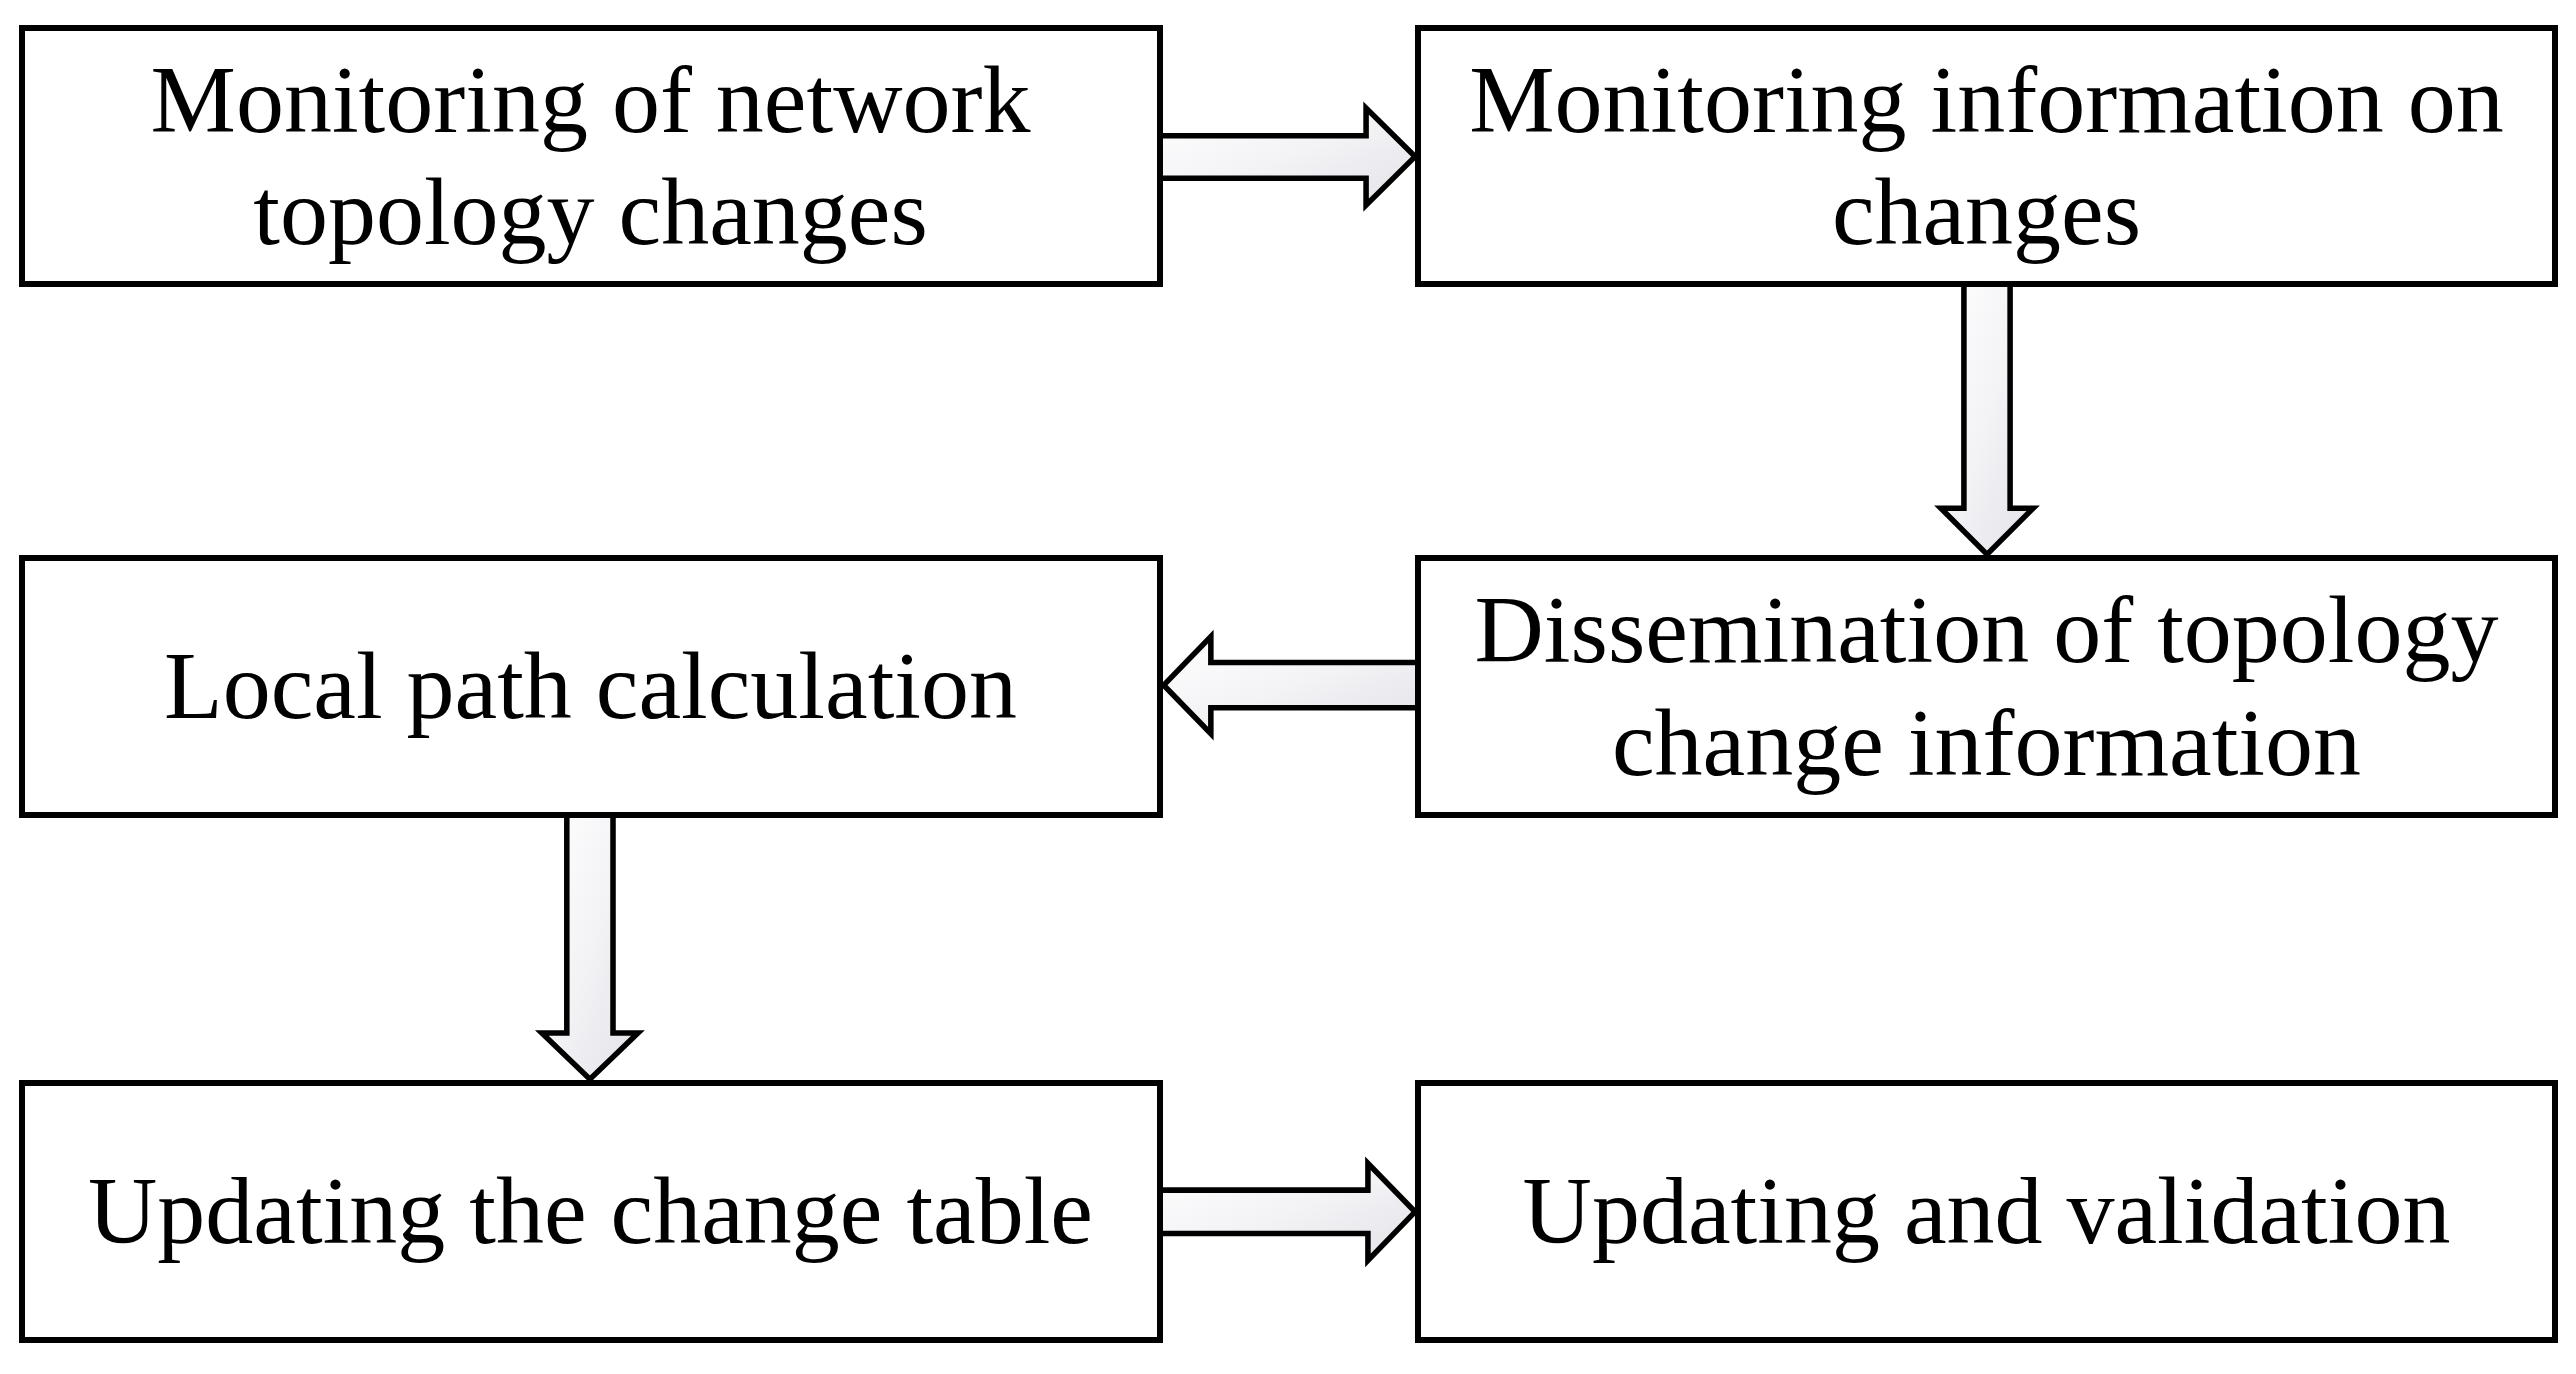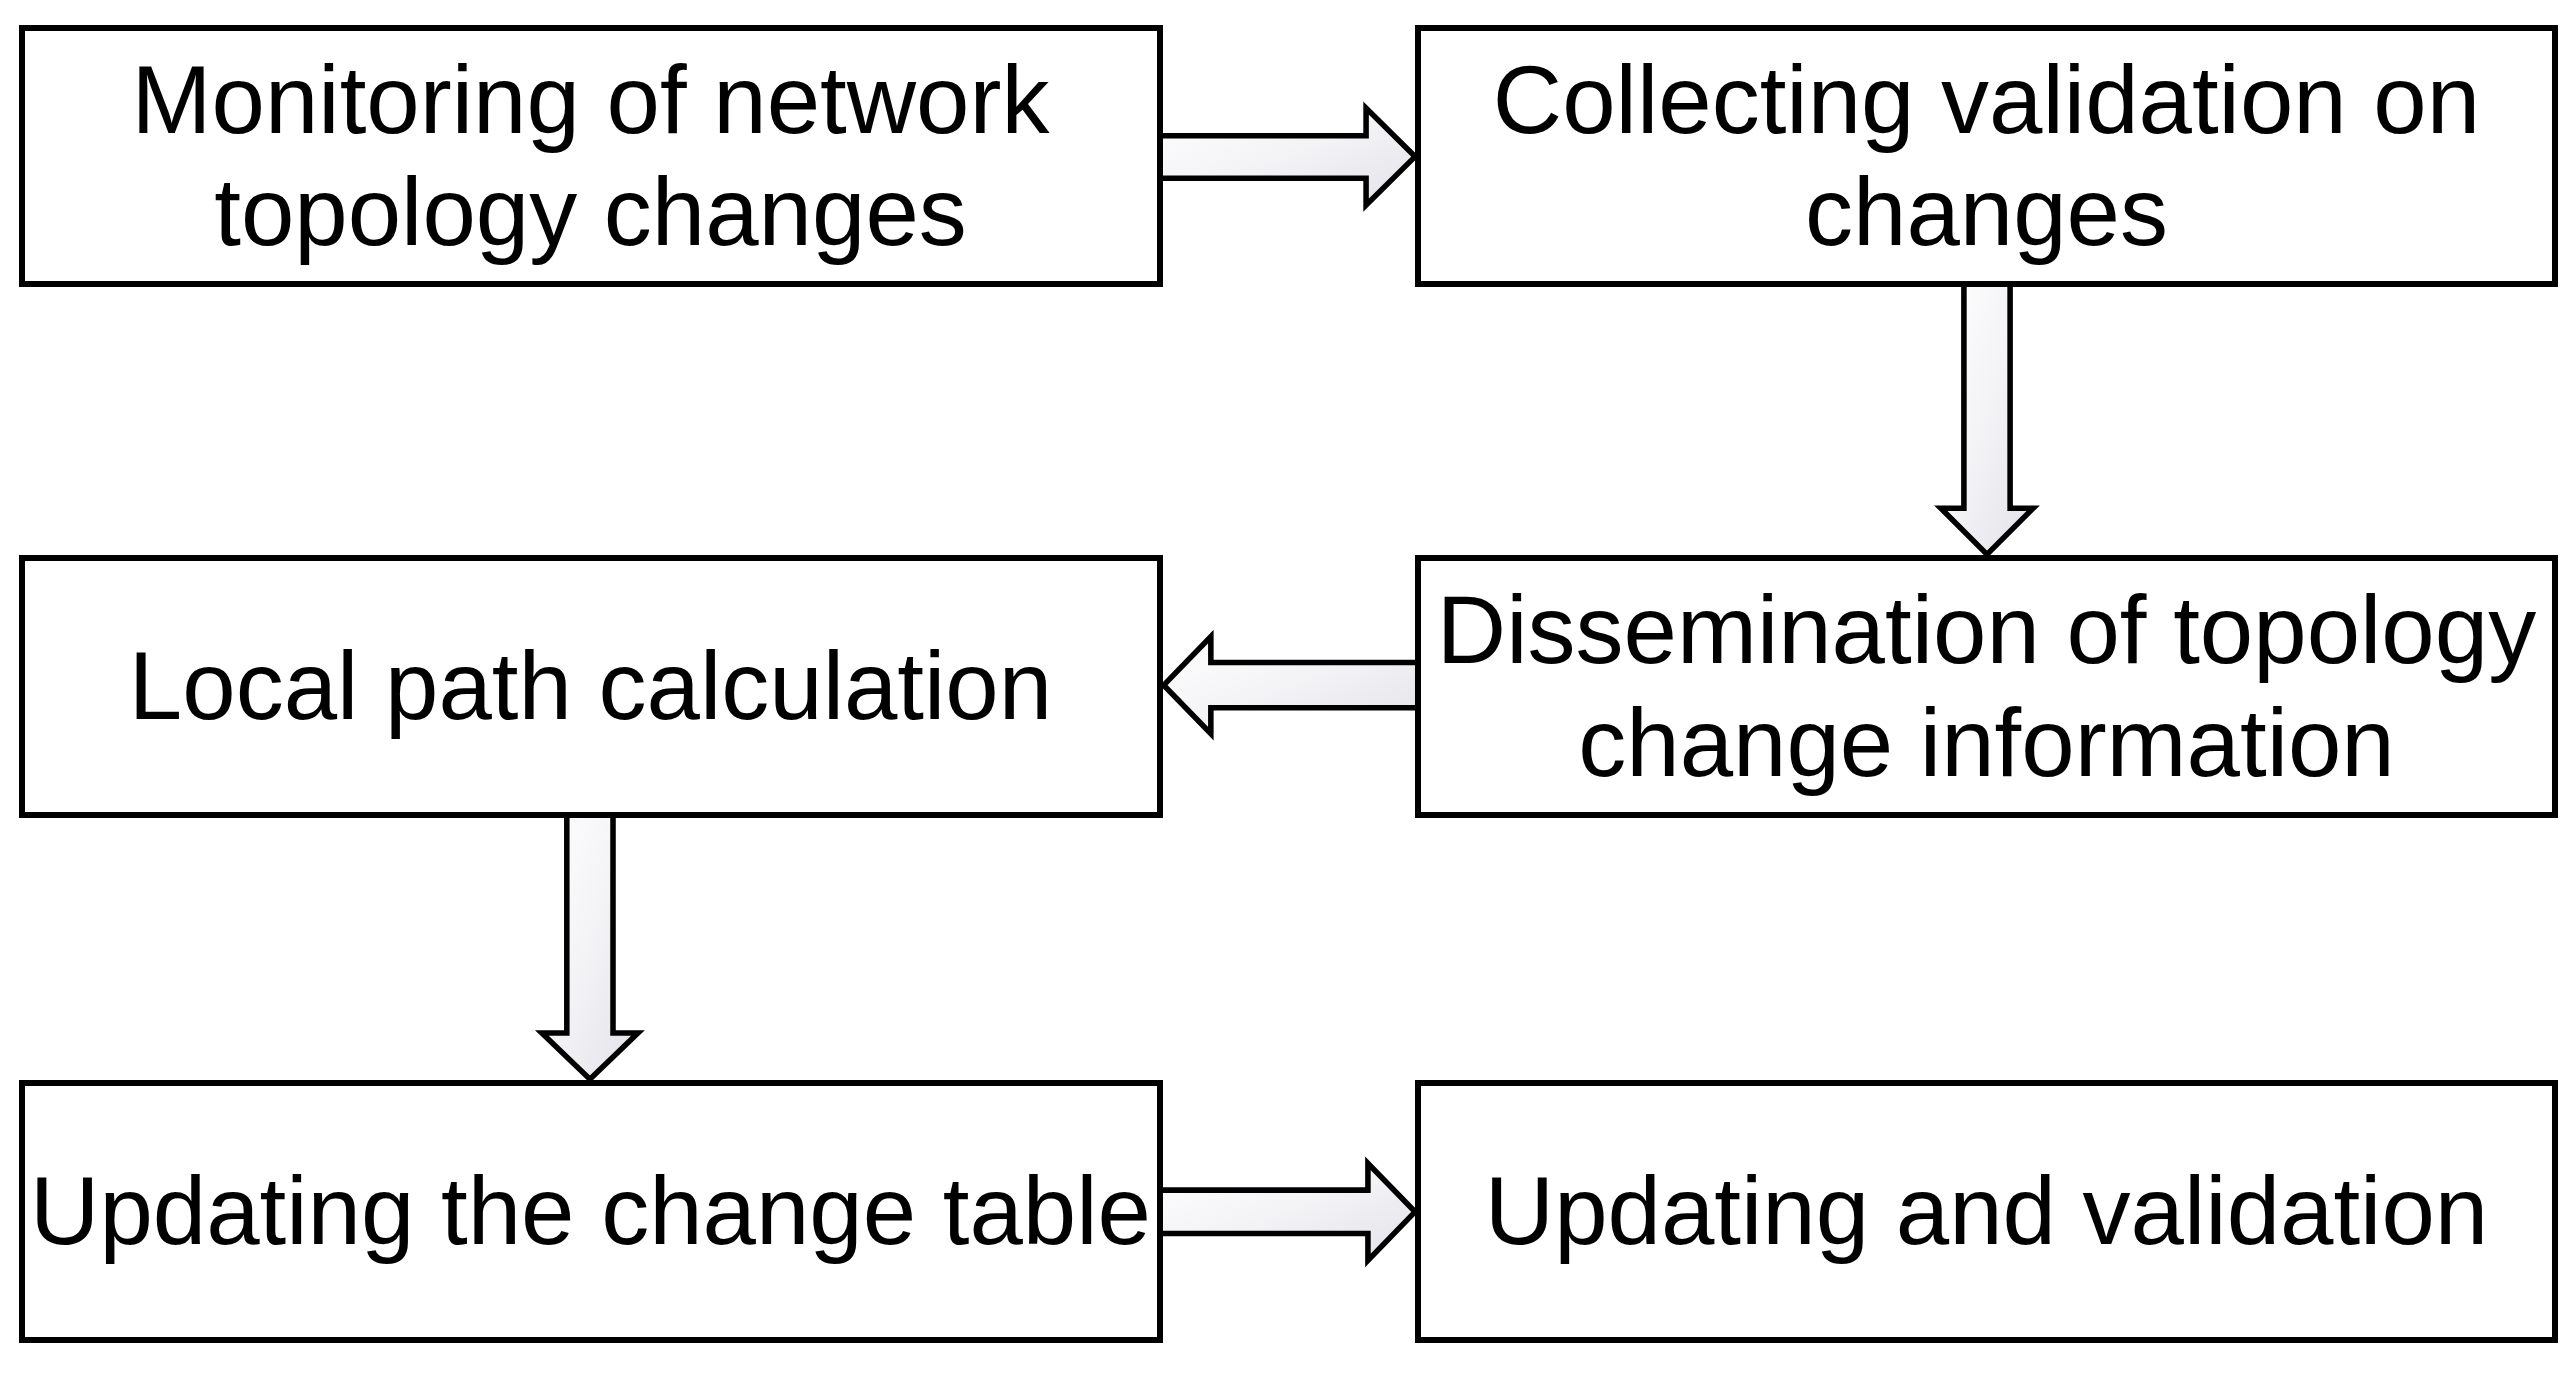--- a/index.html
+++ b/index.html
@@ -6,21 +6,21 @@
     margin: 0;
     padding: 0;
     background: #ffffff;
   }
   .canvas {
     position: relative;
     width: 2576px;
     height: 1374px;
     background: #ffffff;
     overflow: hidden;
-    font-family: Liberation Sans, sans-serif;
+    font-family: Liberation Serif, serif;
   }
   .arrows {
     position: absolute;
     left: 0;
     top: 0;
     width: 2576px;
     height: 1374px;
     z-index: 1;
   }
   .arrows polygon {
@@ -80,21 +80,21 @@
 
     <polygon points="1252,1288 1480,1288 1480,1259 1531,1311.5 1480,1364 1480,1335 1252,1335"></polygon>
   </svg>
 
   <div class="flow-box b1">
     <span class="label">Monitoring of network
 topology changes</span>
   </div>
 
   <div class="flow-box b2">
-    <span class="label">Collecting validation on
+    <span class="label">Monitoring information on
 changes</span>
   </div>
 
   <div class="flow-box b3">
     <span class="label">Local path calculation</span>
   </div>
 
   <div class="flow-box b4">
     <span class="label">Dissemination of topology
 change information</span>

